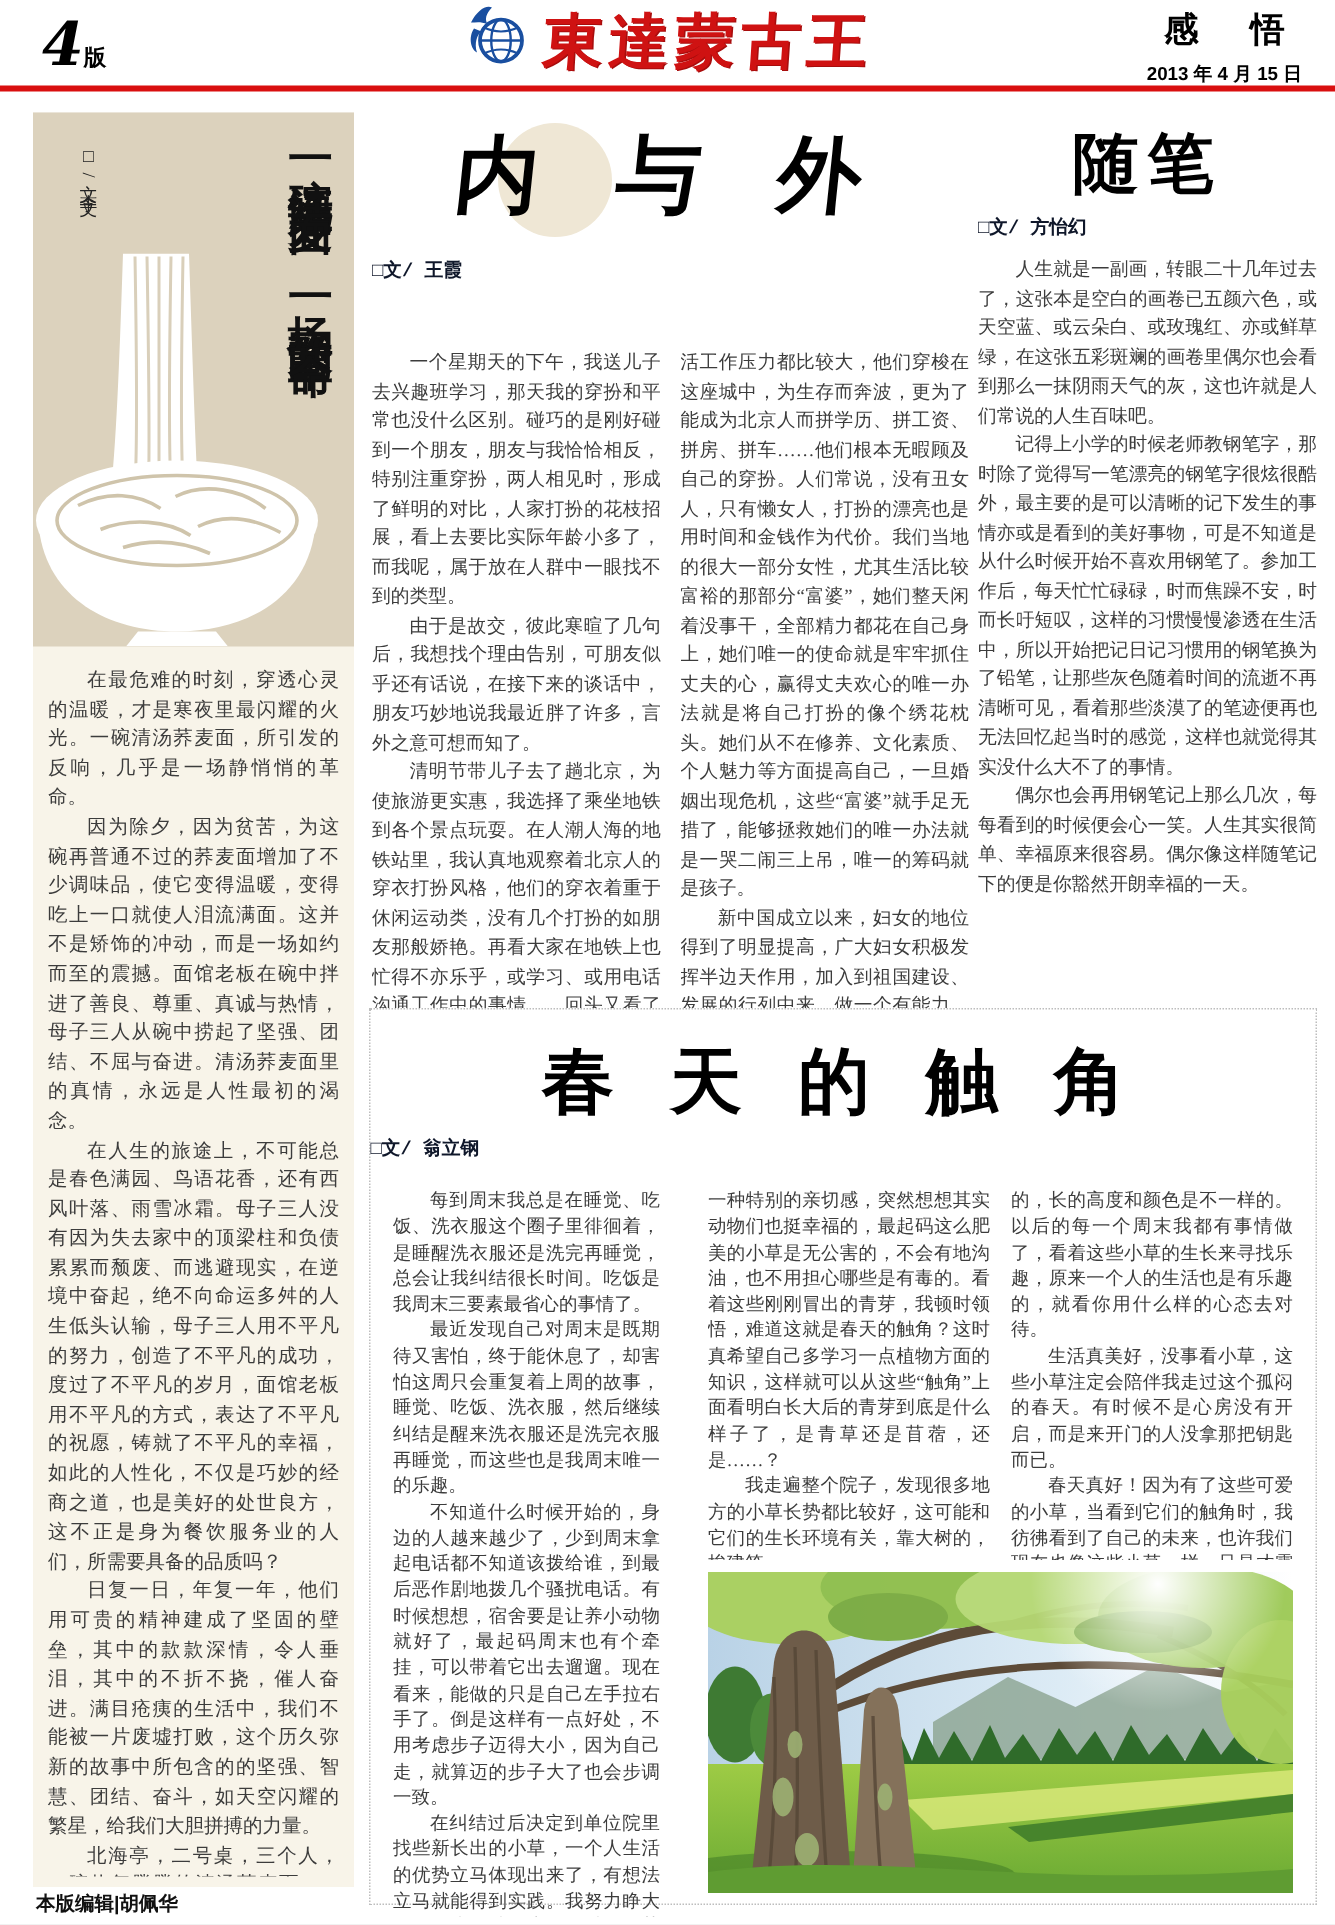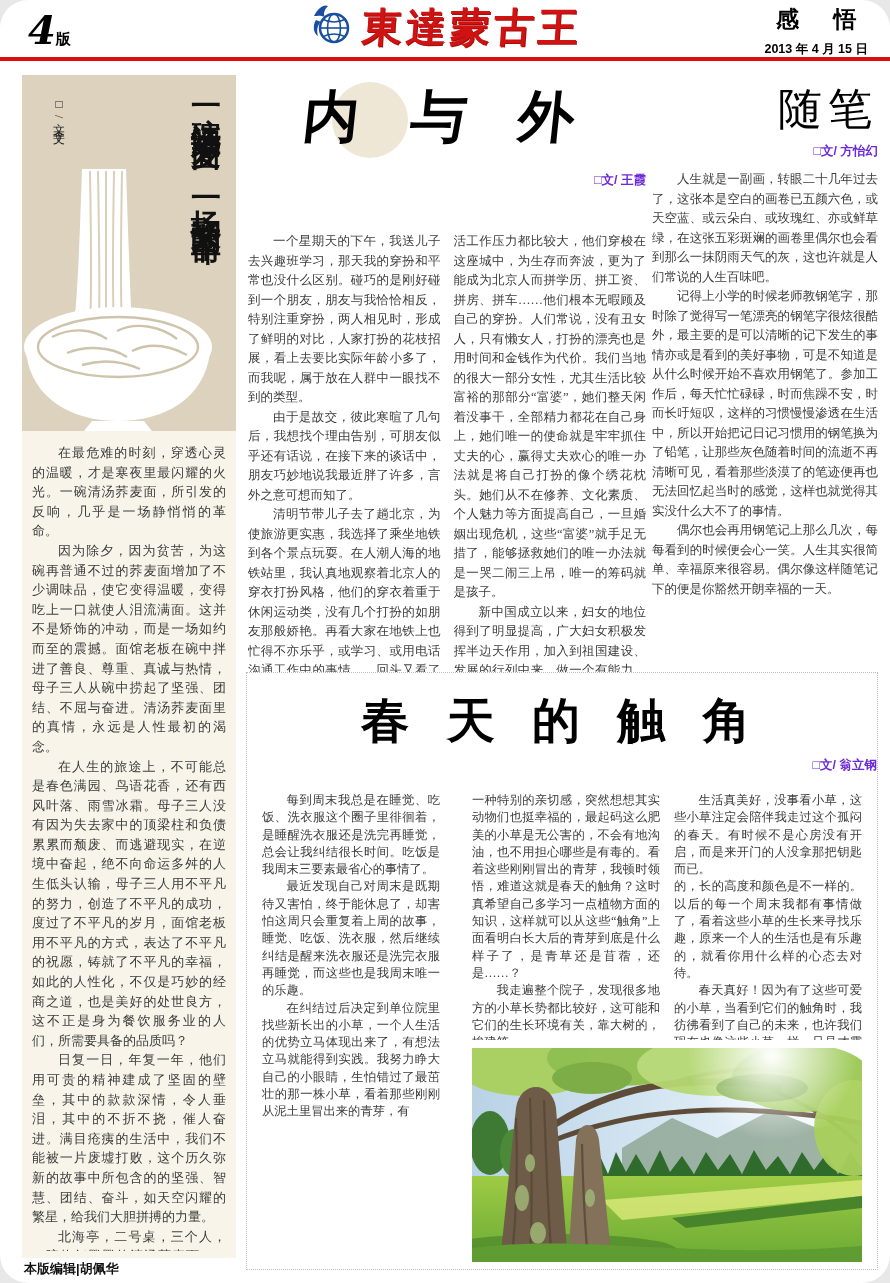--- a/index.html
+++ b/index.html
@@ -1,18 +1,18 @@
 <!DOCTYPE html>
 <html><head>
 <meta charset="utf-8">
 <style>
   * { margin:0; padding:0; box-sizing:border-box; }
   html,body { background:#e8e8e8; }
   body { font-family:"Liberation Serif","DejaVu Serif",serif; }
-  #page { position:relative; width:890px; height:1283px; background:#ffffff; margin:0 auto; overflow:hidden;border-radius:28px; }
+  #page { position:relative; width:890px; height:1283px; background:#ffffff; margin:0 auto; overflow:hidden; }
 
   
   .hdr { position:absolute; left:0; top:0; width:890px; height:58px; }
   .pagenum { position:absolute; left:28px; top:6px; }
   .pagenum .num { font-size:40px; font-style:italic; font-weight:bold; font-family:"DejaVu Serif",serif; }
   .pagenum .ban { font-size:15px; font-weight:bold; font-family:"Liberation Sans",sans-serif; }
   .masthead { position:absolute; left:0; top:0; width:890px; text-align:center; }
   .logo { display:inline-block; vertical-align:middle; margin-right:8px; }
   .mast-title { display:inline-block; vertical-align:middle; color:#cf1212; font-size:40px; font-weight:bold; letter-spacing:4px; transform:skewX(-4deg); text-shadow:1px 1px 0 #a80d0d; font-family:"DejaVu Serif",serif; }
   .hdr-right { position:absolute; right:22px; top:4px; text-align:center; font-family:"Liberation Sans",sans-serif; }
@@ -29,27 +29,27 @@
   .vbyline { position:absolute; top:22px; left:28px; writing-mode:vertical-rl; font-size:12px; color:#222; letter-spacing:2px; z-index:2; }
   .left-text { padding:12px 10px 0 10px; font-size:13px; line-height:19.6px; color:#3c3c3c; text-align:justify; height:820px; overflow:hidden; }
   .para { text-indent:2em; }
   .para.cont { text-indent:0; }
 
   
   .center-col { position:absolute; left:248px; top:80px; width:398px; }
   .nw-titlewrap { position:relative; height:88px; text-align:center; }
   .nw-circle { position:absolute; left:84px; top:2px; width:76px; height:76px; border-radius:50%; background:#efe7d5; }
   .nw-title { position:relative; font-size:56px; font-weight:bold; letter-spacing:16px; font-family:"DejaVu Serif",serif; transform:skewX(-6deg); }
-  .byline { text-align:right; font-size:12.5px; font-weight:bold; color:#6d28d9; font-family:Liberation Sans, sans-serif; margin:4px 0 10px 0; }
+  .byline { text-align:left; font-size:12.5px; font-weight:bold; color:#0f172a; font-family:Liberation Mono, monospace; margin:4px 0 10px 0; }
   .two-cols { display:flex; gap:13px;margin-top:43px; }
   .two-cols .tcol { width:193px; font-size:12.5px; line-height:19.5px; color:#3c3c3c; text-align:justify; height:472px; overflow:hidden; }
 
   
   .right-col { position:absolute; left:652px; top:80px; width:226px; }
-  .suibi-title { text-align:right; font-size:44px; font-weight:400; font-family:"Liberation Sans",sans-serif; letter-spacing:6px; }
+  .suibi-title { text-align:center; font-size:44px; font-weight:700; font-family:"Liberation Sans",sans-serif; letter-spacing:6px; }
   .right-text { font-size:12.5px; line-height:19.5px; color:#3c3c3c; text-align:justify; height:478px; overflow:hidden; }
 
   
   .bottom-box { position:absolute; left:246px; top:672px; width:632px; height:598px; border:1px dotted #bdbdbd; background:#fff; }
   .spring-title { text-align:center; font-size:48px; font-weight:900; font-family:"Liberation Sans",sans-serif; letter-spacing:12px; margin-top:16px; }
   .spring-content { display:flex; gap:32px; padding:8px 15px 0 15px; }
   .s-col1 { width:192px; font-size:12.3px; line-height:17.3px; color:#3c3c3c; text-align:justify; height:486px; overflow:hidden; }
   .s-right { width:390px; }
   .s-cols { display:flex; gap:14px; }
   .s-cols .scol { width:188px; font-size:12.3px; line-height:17.3px; color:#3c3c3c; text-align:justify; height:248px; overflow:hidden; }
@@ -155,31 +155,32 @@
       </div>
   </div>
 
   <div class="bottom-box">
     <div class="spring-title">春 天 的 触 角</div>
     <div class="byline">□文/ 翁立钢</div>
     <div class="spring-content">
       <div class="s-col1">
           <p class="para">每到周末我总是在睡觉、吃饭、洗衣服这个圈子里徘徊着，是睡醒洗衣服还是洗完再睡觉，总会让我纠结很长时间。吃饭是我周末三要素最省心的事情了。</p>
           <p class="para">最近发现自己对周末是既期待又害怕，终于能休息了，却害怕这周只会重复着上周的故事，睡觉、吃饭、洗衣服，然后继续纠结是醒来洗衣服还是洗完衣服再睡觉，而这些也是我周末唯一的乐趣。</p>
+          <p class="para">不知道什么时候开始的，身边的人越来越少了，少到周末拿起电话都不知道该拨给谁，到最后恶作剧地拨几个骚扰电话。有时候想想，宿舍要是让养小动物就好了，最起码周末也有个牵挂，可以带着它出去遛遛。现在看来，能做的只是自己左手拉右手了。倒是这样有一点好处，不用考虑步子迈得大小，因为自己走，就算迈的步子大了也会步调一致。</p>
           <p class="para">在纠结过后决定到单位院里找些新长出的小草，一个人生活的优势立马体现出来了，有想法立马就能得到实践。我努力睁大自己的小眼睛，生怕错过了最茁壮的那一株小草，看着那些刚刚从泥土里冒出来的青芽，有</p>
         </div>
       <div class="s-right">
         <div class="s-cols">
           <div class="scol">
               <p class="para cont">一种特别的亲切感，突然想想其实动物们也挺幸福的，最起码这么肥美的小草是无公害的，不会有地沟油，也不用担心哪些是有毒的。看着这些刚刚冒出的青芽，我顿时领悟，难道这就是春天的触角？这时真希望自己多学习一点植物方面的知识，这样就可以从这些“触角”上面看明白长大后的青芽到底是什么样子了，是青草还是苜蓿，还是……？</p>
               <p class="para">我走遍整个院子，发现很多地方的小草长势都比较好，这可能和它们的生长环境有关，靠大树的，挨建筑</p>
             </div>
           <div class="scol">
+              <p class="para cont">的，长的高度和颜色是不一样的。以后的每一个周末我都有事情做了，看着这些小草的生长来寻找乐趣，原来一个人的生活也是有乐趣的，就看你用什么样的心态去对待。</p>
               <p class="para">生活真美好，没事看小草，这些小草注定会陪伴我走过这个孤闷的春天。有时候不是心房没有开启，而是来开门的人没拿那把钥匙而已。</p>
-              <p class="para cont">的，长的高度和颜色是不一样的。以后的每一个周末我都有事情做了，看着这些小草的生长来寻找乐趣，原来一个人的生活也是有乐趣的，就看你用什么样的心态去对待。</p>
               <p class="para">春天真好！因为有了这些可爱的小草，当看到它们的触角时，我彷彿看到了自己的未来，也许我们现在也像这些小草一样，只是才露了一点尖尖角而已。</p>
             </div>
         </div>
         <div class="photo-frame">
           <svg width="390" height="214" viewBox="0 0 390 214">
             <defs>
               <linearGradient id="sky" x1="0" y1="0" x2="1" y2="0">
                 <stop offset="0" stop-color="#b9d2e6"></stop>
                 <stop offset="0.6" stop-color="#dcebf5"></stop>
                 <stop offset="1" stop-color="#ffffff"></stop>

